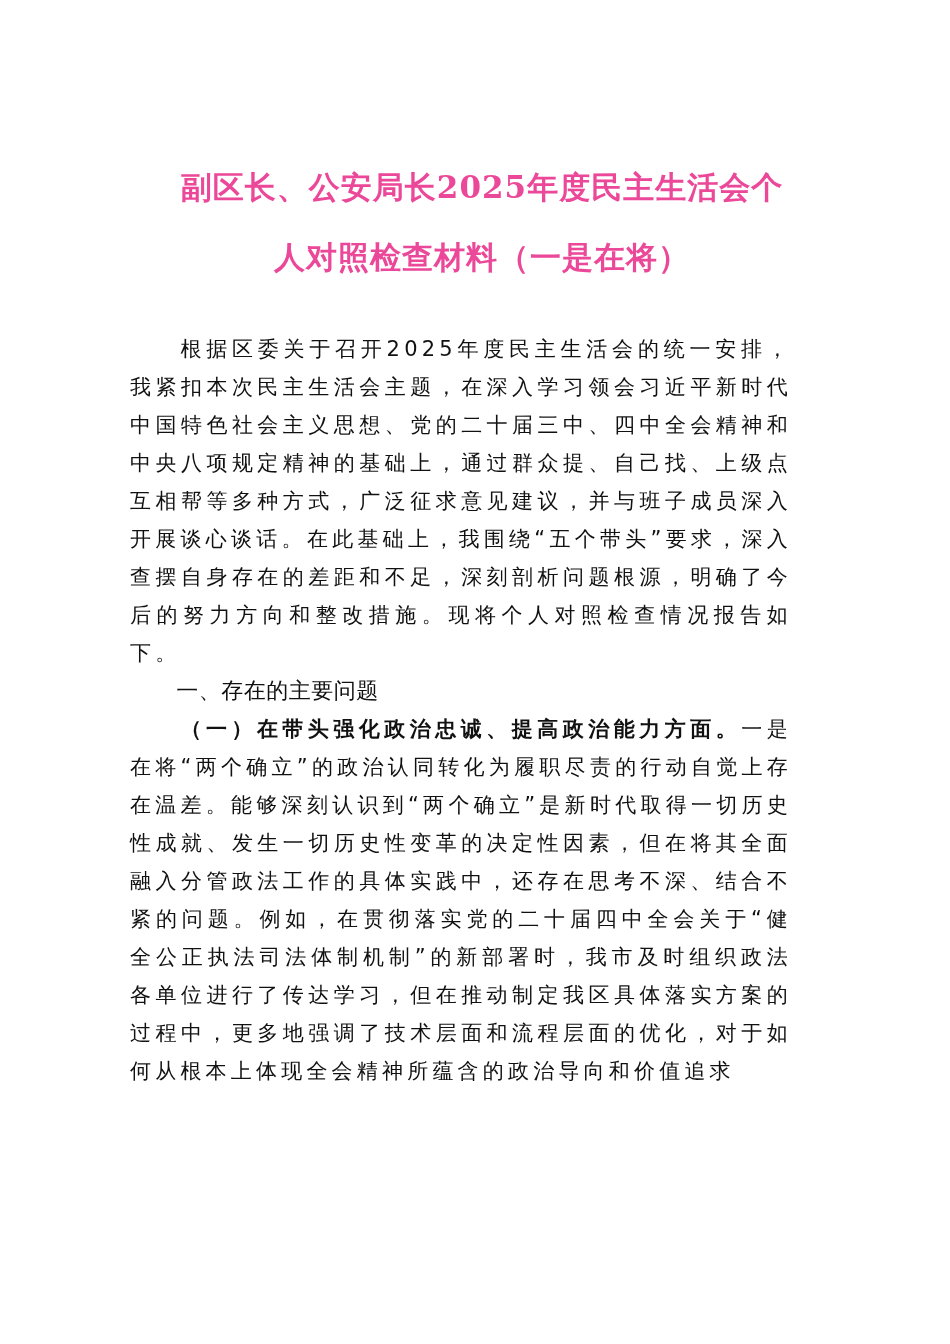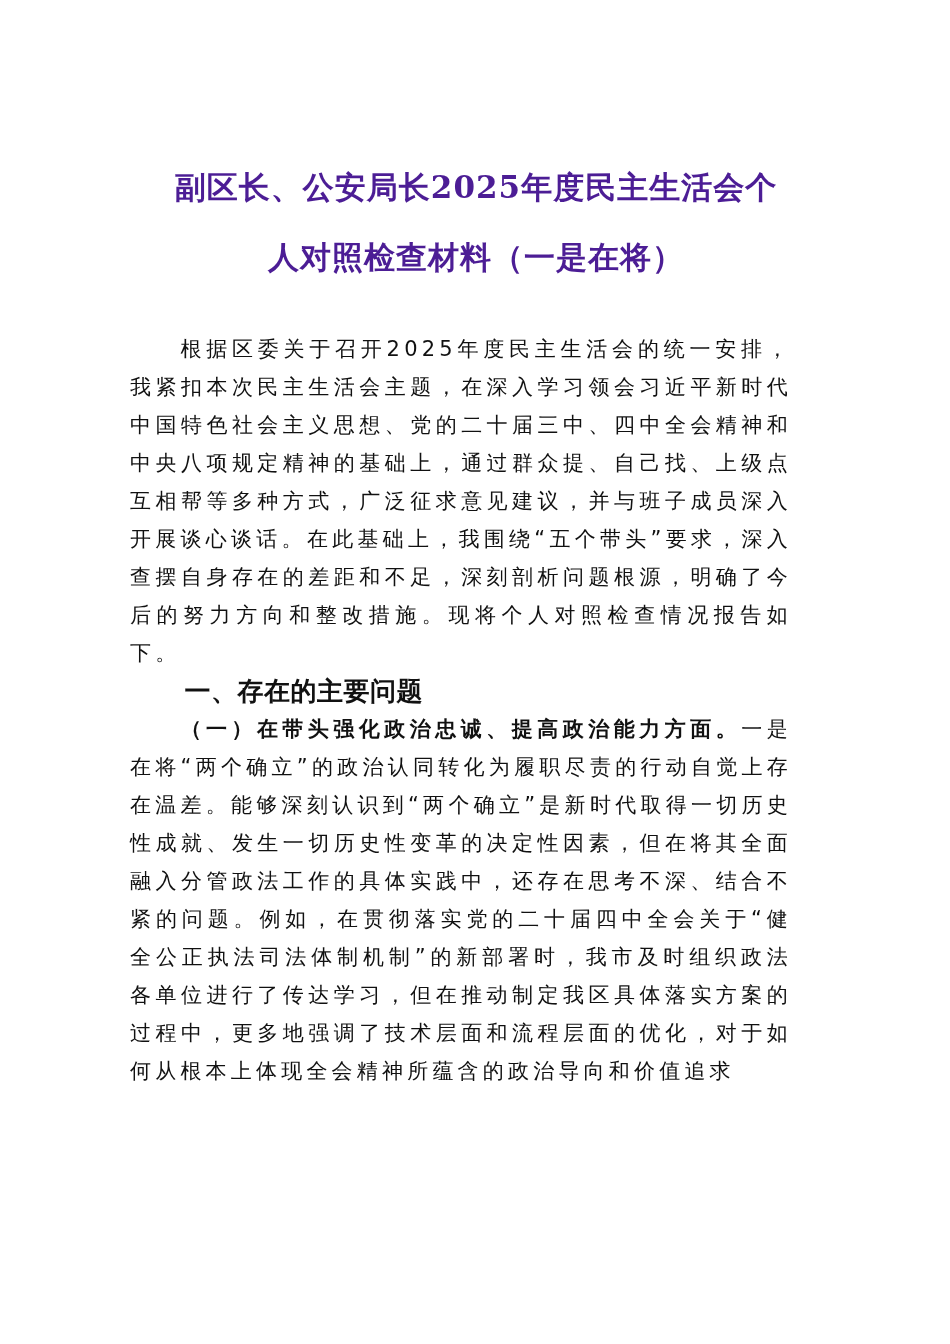--- a/index.html
+++ b/index.html
@@ -1,31 +1,31 @@
 <!DOCTYPE html>
 <html><head>
 <meta charset="utf-8">
 <style>
   html, body { margin: 0; padding: 0; background: #ffffff; }
   body { width: 950px; height: 1344px; overflow: hidden; position: relative; }
   .page { position: absolute; left: 0; top: 0; width: 950px; height: 1344px; background: #fff; }
   .title {
-    position: absolute; left: 146px; width: 660px; text-align: center;
+    position: absolute; left: 152px; width: 660px; text-align: center;
     font-family: "DejaVu Serif", "Liberation Serif", serif;
-    font-weight: bold; font-size: 31px; color: #4c1d95; line-height: 70px;
+    font-weight: bold; font-size: 31px; color: #ec4899; line-height: 70px;
     top: 152px; letter-spacing: 1px;
   }
   .body {
     position: absolute; left: 130px; width: 662px; top: 330px;
     font-family: "DejaVu Sans", "Liberation Sans", sans-serif;
     font-size: 21px; line-height: 38px; color: #111;
     letter-spacing: 4.2px; text-align: justify;
   }
   .body p { margin: 0; text-indent: 2.4em; }
-  .h1 { font-weight: bold; font-size: 26px; letter-spacing: 0.5px; text-indent: 2.1em !important; }
+  .h1 { font-weight: normal; font-size: 22px; letter-spacing: 0.5px; text-indent: 2.1em !important; }
   .lead { font-weight: bold; margin-top: 21px; }
 </style>
 </head>
 <body>
 
 <div class="page">
   <div class="title">
     <div>副区长、公安局长2025年度民主生活会个</div>
     <div>人对照检查材料（一是在将）</div>
   </div>

